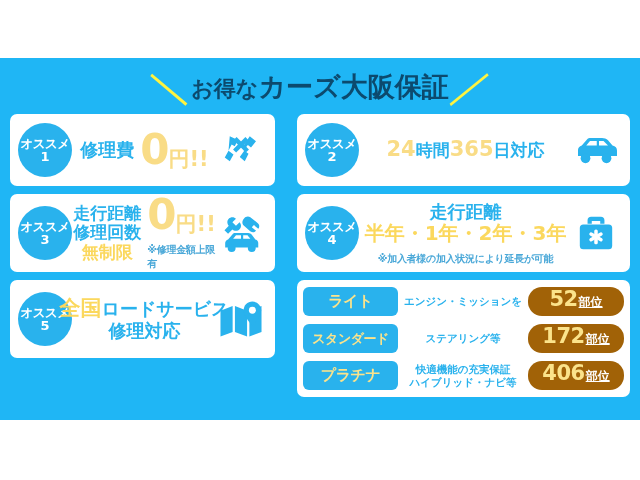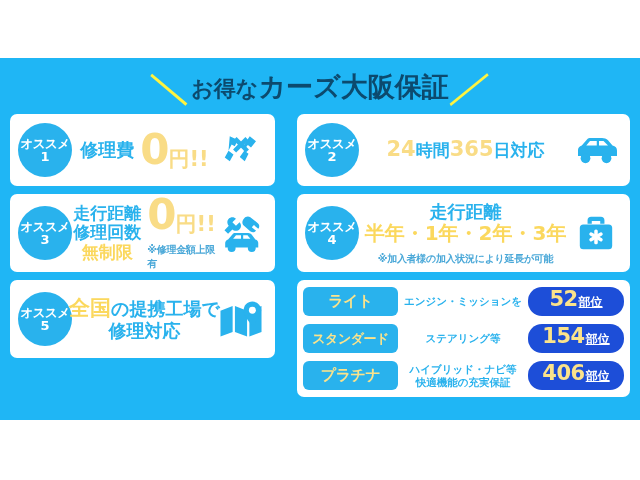--- a/index.html
+++ b/index.html
@@ -178,21 +178,21 @@
     color: #29B2ED;
     font-weight: bold;
     font-size: 10.5px;
     line-height: 1.2;
     white-space: nowrap;
   }
   .plan-count {
     flex: 0 0 96px;
     height: 29px;
     border-radius: 14px;
-    background: #1d4ed8;
+    background: #a16207;
     display: flex;
     align-items: baseline;
     justify-content: center;
     gap: 1px;
   }
   .plan-count .n {
     color: #FBE38B;
     font-weight: bold;
     font-size: 21px;
     letter-spacing: -0.5px;
@@ -329,21 +329,21 @@
       </div>
     </div>
 
     <div class="card tall">
       <div class="badge">
         <span class="badge-label">オススメ</span>
         <span class="badge-num">5</span>
       </div>
       <div class="body">
         <div class="lines">
-          <div><span class="ylb t21">全国</span><span class="cy t18">の提携工場で</span></div>
+          <div><span class="ylb t21">全国</span><span class="cy t18">ロードサービス</span></div>
           <div class="cy t18">修理対応</div>
         </div>
       </div>
       <div class="icon">
         <svg width="46" height="38" viewBox="0 0 60 50" aria-hidden="true">
           <g fill="#29B2ED">
             <path d="M3 14 L19 8 L19 42 L3 48 Z"></path>
             <path d="M22 8 L38 14 L38 48 L22 42 Z"></path>
             <path d="M41 14 L57 8 L57 42 L41 48 Z"></path>
             <path d="M45 2 C38.5 2 33.5 7 33.5 13.5 C33.5 22 45 34 45 34 C45 34 56.5 22 56.5 13.5 C56.5 7 51.5 2 45 2 Z"></path>
@@ -363,29 +363,29 @@
           <span class="n">52</span>
           <span class="u">部位</span>
         </div>
       </div>
       <div class="plan-row">
         <div class="plan-pill sm">スタンダード</div>
         <div class="plan-desc">
           <div>ステアリング等</div>
         </div>
         <div class="plan-count">
-          <span class="n">154</span>
+          <span class="n">172</span>
           <span class="u">部位</span>
         </div>
       </div>
       <div class="plan-row">
         <div class="plan-pill">プラチナ</div>
         <div class="plan-desc">
+          <div>快適機能の充実保証</div>
           <div>ハイブリッド・ナビ等</div>
-          <div>快適機能の充実保証</div>
         </div>
         <div class="plan-count">
           <span class="n">406</span>
           <span class="u">部位</span>
         </div>
       </div>
     </div>
 
   </div>
 </div>

